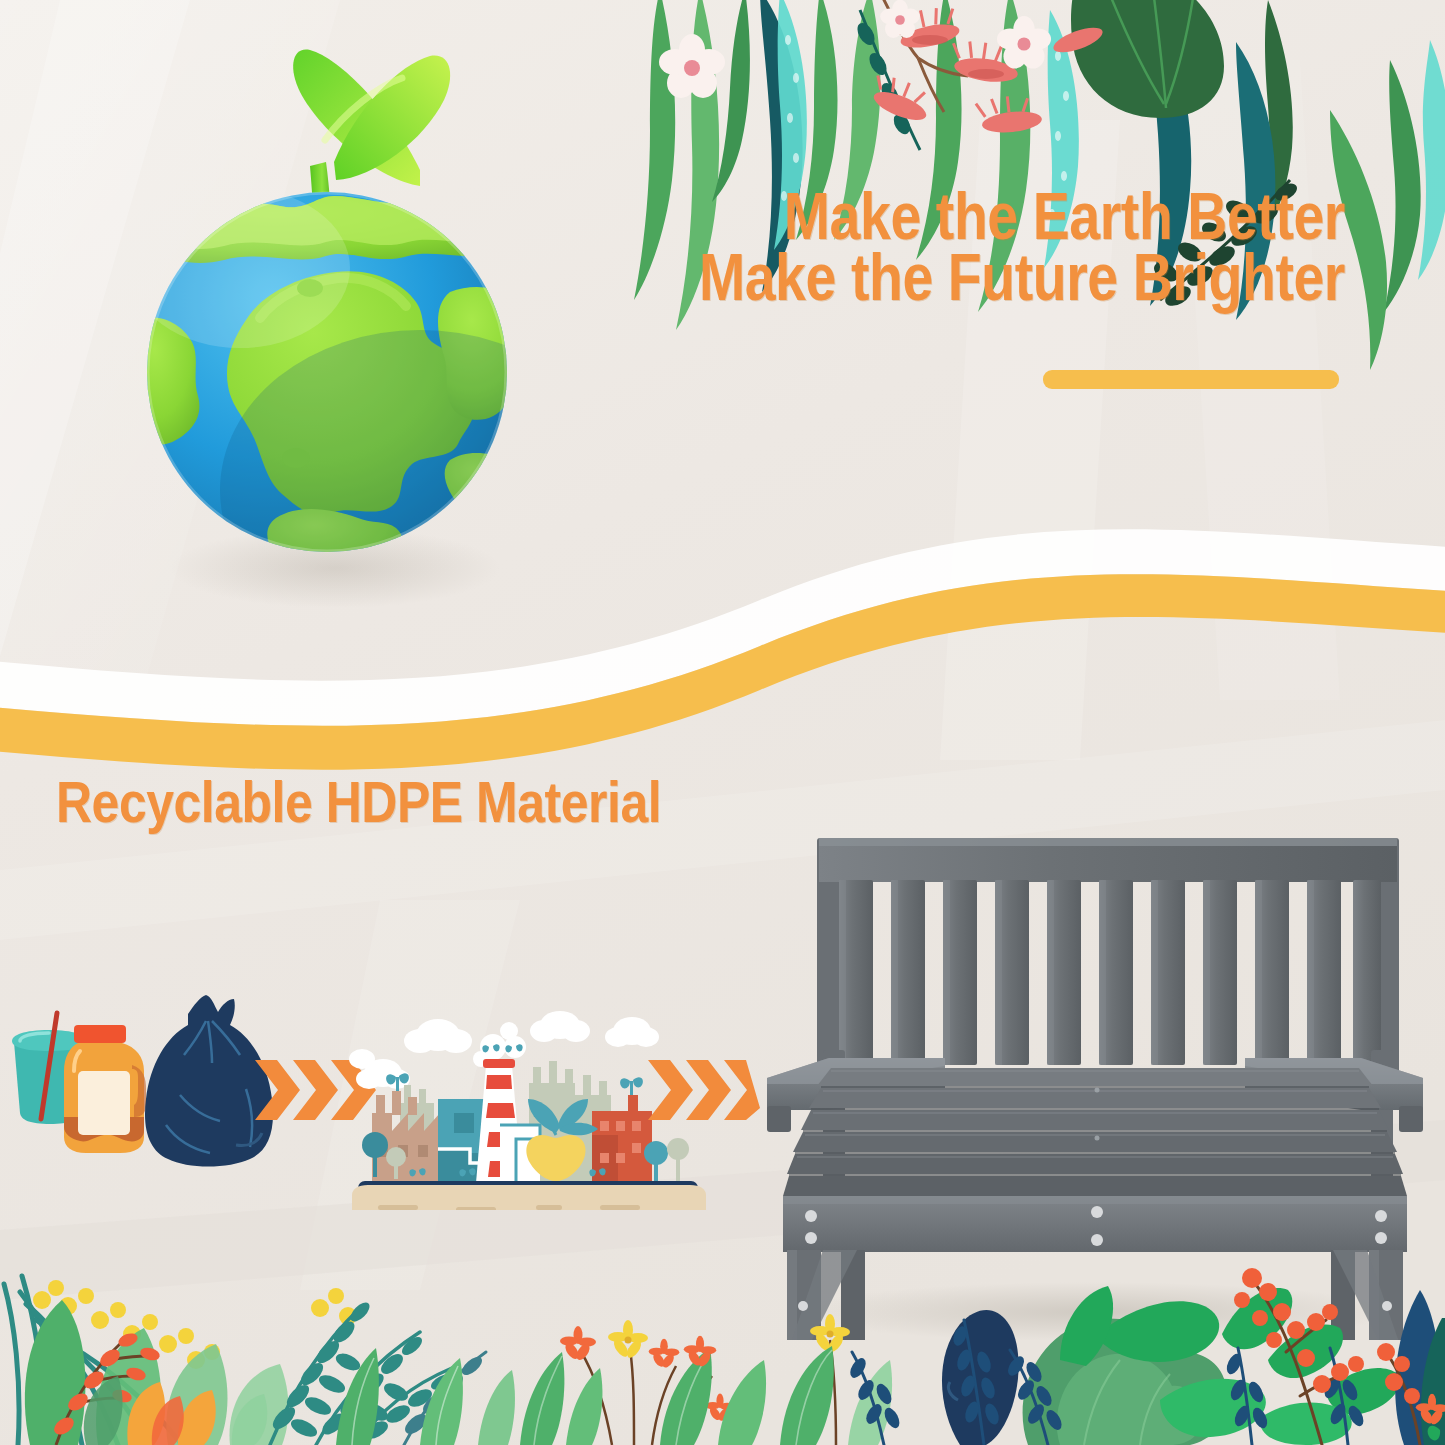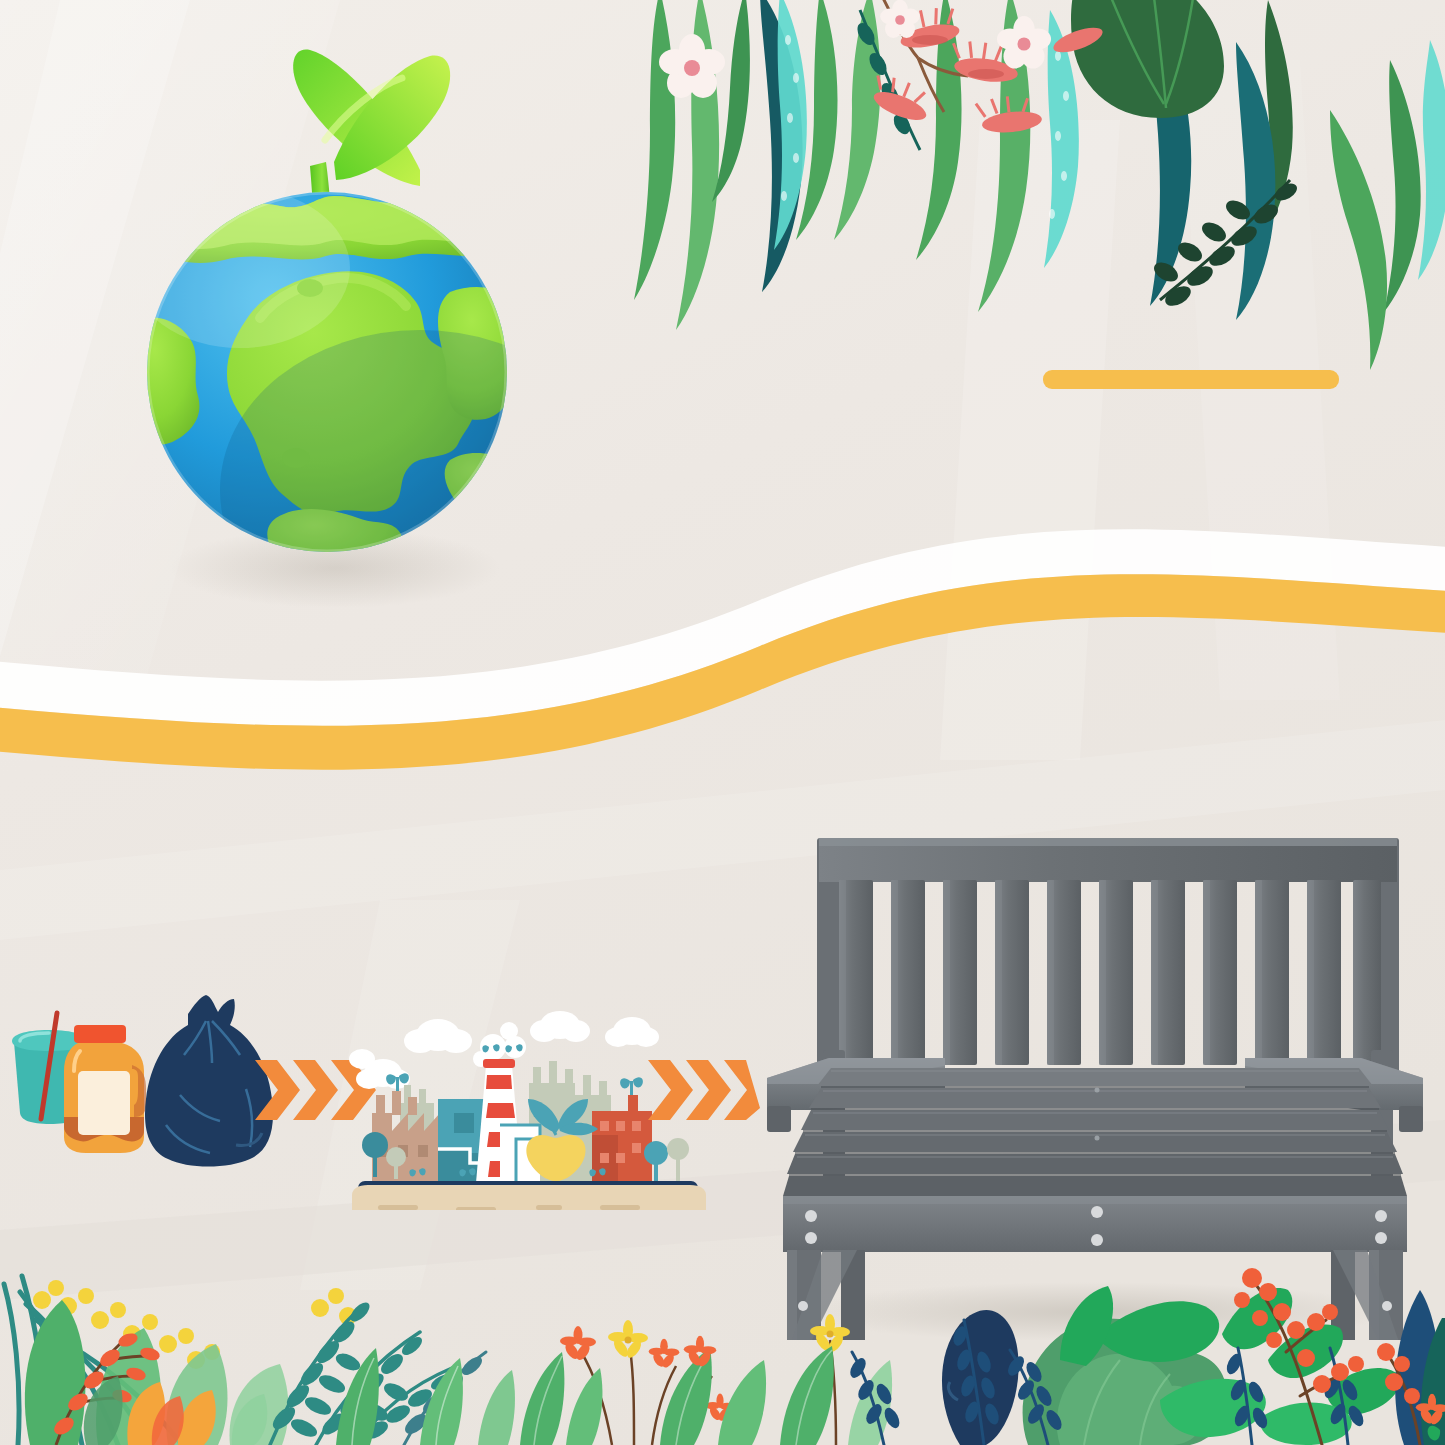--- a/index.html
+++ b/index.html
@@ -311,22 +311,29 @@
       <path d="M60,500 C110,540 180,566 250,560 C300,556 344,540 382,514
                L392,560 L40,560 Z" fill="#7FCB2E" opacity="0.9"></path>
 
       <ellipse cx="300" cy="470" rx="200" ry="160" fill="#0A4F7E" opacity="0.20"></ellipse>
       <ellipse cx="120" cy="248" rx="110" ry="80" fill="#ffffff" opacity="0.16"></ellipse>
     </g>
 
     <circle cx="207" cy="352" r="179" fill="none" stroke="#ffffff" stroke-opacity="0.22" stroke-width="3"></circle>
   </svg>
 
+  <div id="headline">
+    <span class="hl-line">Make the Earth Better</span>
+    <span class="hl-line">Make the Future Brighter</span>
+  </div>
   <div id="underbar"></div>
 
+  <div id="subhead">
+    <span class="sh-text">Recyclable HDPE Material</span>
+  </div>
 
   <svg class="abs" style="left:0px;top:985px;" viewBox="0 0 760 225" width="760" height="225">
 
     <g>
 
       <g>
         <path d="M14,57 C14,52 22,48 32,48 L66,48 C76,48 84,52 84,57 L80,128 C79,135 70,139 50,139 C30,139 21,135 20,128 Z" fill="#3FB8B0"></path>
         <path d="M12,56 C12,50 24,45 49,45 C74,45 86,50 86,56 C86,62 74,66 49,66 C24,66 12,62 12,56 Z" fill="#4FC7BE"></path>
         <path d="M20,56 C20,51 32,48 49,48" stroke="#8FE2DB" stroke-width="3.5" fill="none" stroke-linecap="round"></path>
         <path d="M57,28 L41,134" stroke="#C0392B" stroke-width="5" stroke-linecap="round"></path>

